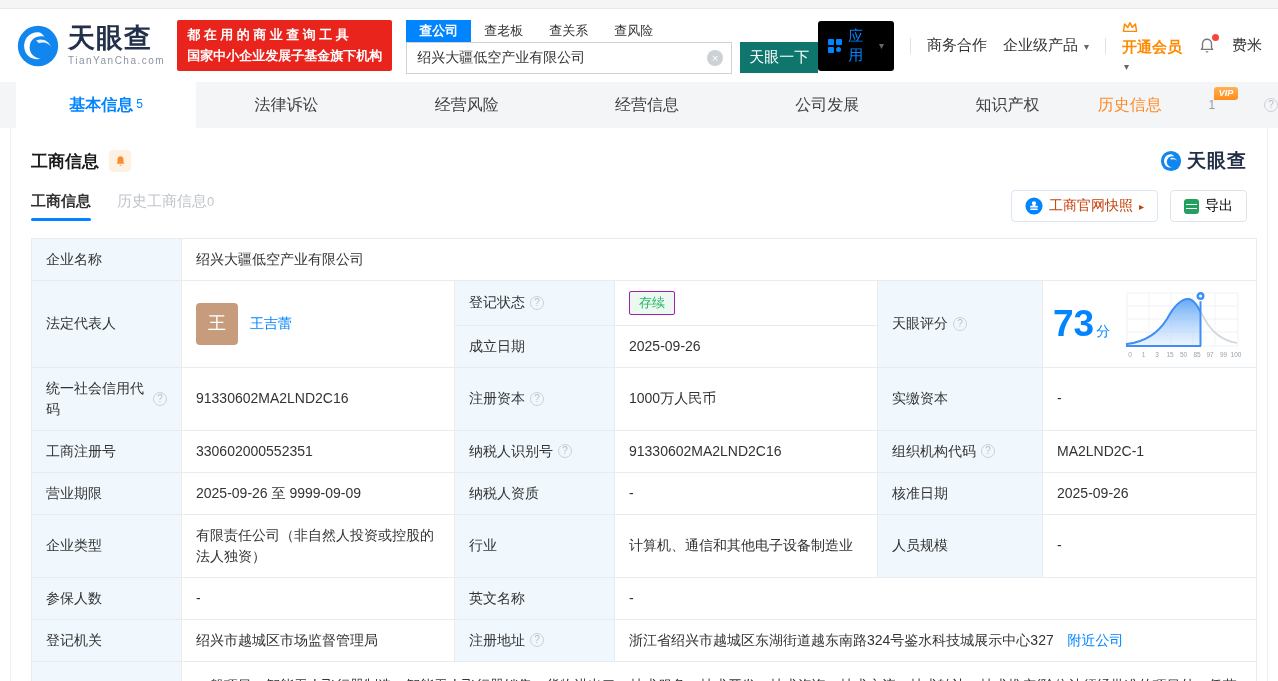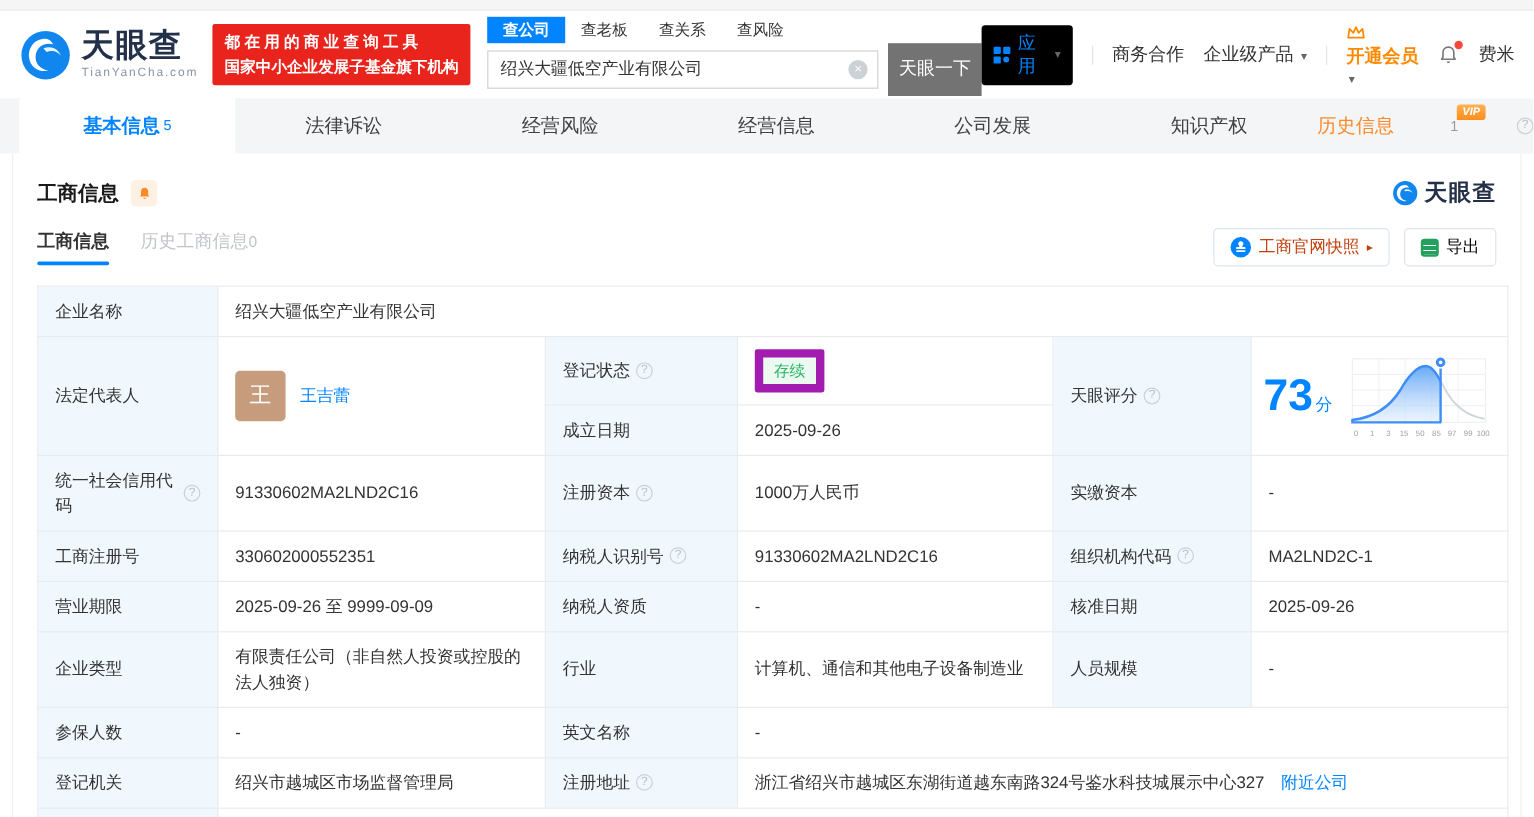--- a/index.html
+++ b/index.html
@@ -18,21 +18,21 @@
   .searchbox { margin-left:14px; }
   .search-tabs { display:flex; align-items:flex-end; font-size:13px; height:24px; }
   .stab { padding:2px 13px; cursor:pointer; color:#333; }
   .stab.active { background:#0084ff; color:#fff; font-weight:bold; }
   .search-row { display:flex; align-items:center; }
   .input-wrap { position:relative; }
   .input-wrap input { width:326px; height:32px; border:1px solid #d2d2d2; padding:0 32px 0 10px;
     font-size:14px; color:#333; outline:none; font-family:inherit; }
   .clear-btn { position:absolute; right:9px; top:8px; width:16px; height:16px; border-radius:50%;
     background:#ccd1d6; color:#fff; font-size:11px; line-height:16px; text-align:center; cursor:pointer; }
-  .search-btn { height:44px; width:78px; margin-left:8px; background:#737373; color:#fff; border:none;
+  .search-btn { height:31px; width:78px; margin-left:8px; background:#0f766e; color:#fff; border:none;
     font-size:15px; cursor:pointer; font-family:inherit; }
   .topnav { margin-left:auto; display:flex; align-items:center; gap:16px; font-size:15px; color:#333; }
   .nav-apps { display:flex; align-items:center; gap:6px; background:#000000; color:#0084ff;
     padding:6px 10px; border-radius:3px; cursor:pointer; }
   .grid-icon { display:inline-grid; grid-template-columns:6px 6px; grid-gap:2px; }
   .grid-icon i { width:6px; height:6px; background:#0084ff; border-radius:1px; }
   .grid-icon i.dot { border-radius:50%; width:5px; height:5px; }
   .caret { font-size:10px; color:#666; margin-left:2px; }
   .nav-divider { width:1px; height:16px; background:#e3e3e3; }
   .nav-item { cursor:pointer; white-space:nowrap; }
@@ -76,21 +76,21 @@
   .btn .arr { font-size:10px; }
   .xls-icon { width:15px; height:15px; border-radius:3px; background:#23a05e;
     background-image:repeating-linear-gradient(180deg,transparent 0 3px,#fff 3px 4px); border:2px solid #23a05e; }
 
   
   table.info { width:100%; border-collapse:collapse; margin-top:16px; table-layout:fixed; font-size:14px; }
   table.info td { border:1px solid #e9ecef; padding:10px 14px; vertical-align:middle; color:#333; line-height:1.5; }
   td.lbl { background:#f0f8fd; color:#333; }
   td.lbl .lbl-in { display:flex; align-items:center; }
   a.blue, .blue-link { color:#0084ff; text-decoration:none; cursor:pointer; }
-  .badge-green { display:inline-block; border:7px solid #a21caf; background:#ebf9f1; color:#28b566;
+  .badge-green { display:inline-block; border:1px solid #a21caf; background:#ebf9f1; color:#28b566;
     font-size:13px; padding:1px 9px; border-radius:2px; }
   .rep { display:flex; align-items:center; gap:12px; }
   .avatar { width:42px; height:42px; border-radius:4px; background:#c69c7d; color:#fff; font-size:18px;
     display:flex; align-items:center; justify-content:center; flex:none; cursor:pointer; }
   .score-cell { padding:4px 10px !important; }
   .score-wrap { display:flex; align-items:center; gap:14px; }
   .score-num { color:#0084ff; white-space:nowrap; }
   .score-num b { font-size:37px; font-weight:bold; }
   .score-num i { font-style:normal; font-size:14px; margin-left:2px; }
   .scope-val { line-height:1.9 !important; }

